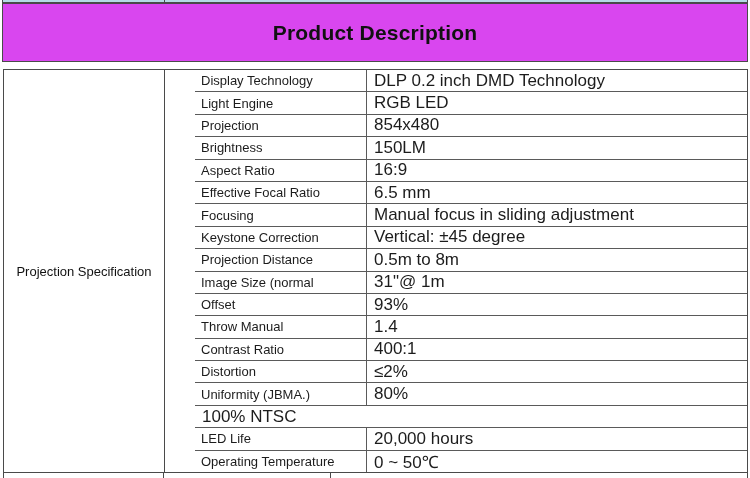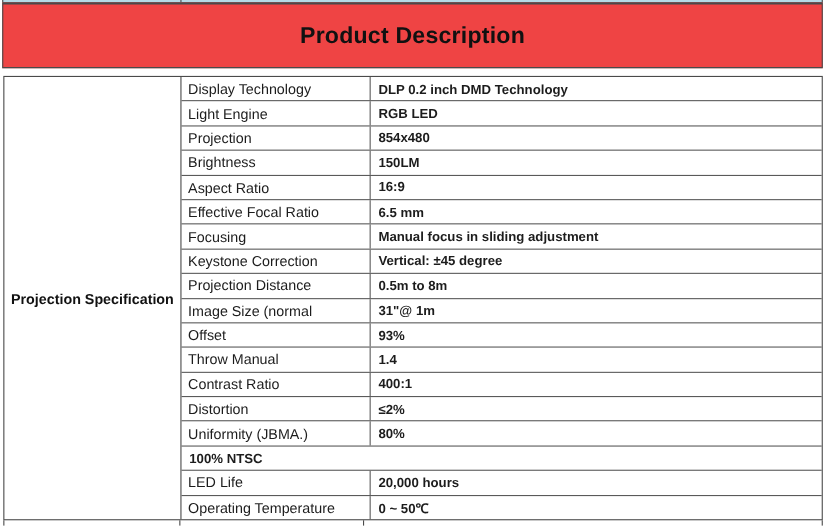--- a/index.html
+++ b/index.html
@@ -29,21 +29,21 @@
     width: 1px; height: 2px;
     background: #4a4a4a;
   }
 
   
   .banner {
     position: absolute;
     left: 2px; top: 2px;
     width: 746px; height: 60px;
     box-sizing: border-box;
-    background: #ef4444;
+    background: #d946ef;
     border: 1px solid #4a4a4a;
     border-top: 2px solid #4a4a4a;
     display: flex;
     align-items: center;
     justify-content: center;
   }
   .banner-title {
     font-size: 21px;
     font-weight: bold;
     color: #111111;
@@ -63,28 +63,29 @@
   .section-cell {
     width: 160px;
     flex: 0 0 160px;
     border-right: 1px solid #4a4a4a;
     display: flex;
     align-items: center;
     justify-content: center;
   }
   .section-label {
     font-size: 13px;
-    font-weight: bold;
+    font-weight: normal;
     color: #111111;
     white-space: nowrap;
   }
   .rows {
     flex: 1;
     display: flex;
     flex-direction: column;
+    margin-left: 30px;
   }
   .spec-row {
     flex: 1;
     display: flex;
     border-bottom: 1px solid #5a5a5a;
     min-height: 0;
   }
   .spec-row:last-child { border-bottom: none; }
   .cell-label {
     width: 165px;
@@ -96,24 +97,23 @@
     box-sizing: content-box;
     font-size: 13px;
     overflow: hidden;
     white-space: nowrap;
   }
   .cell-value {
     flex: 1;
     display: flex;
     align-items: center;
     padding-left: 7px;
-    font-size: 12px;
+    font-size: 17px;
     overflow: hidden;
     white-space: nowrap;
-    font-weight: bold;
   }
 
   
   .bottom-sliver {
     position: absolute;
     left: 3px; top: 473px;
     width: 745px; height: 5px;
   }
   .bottom-sliver .vline {
     position: absolute;

